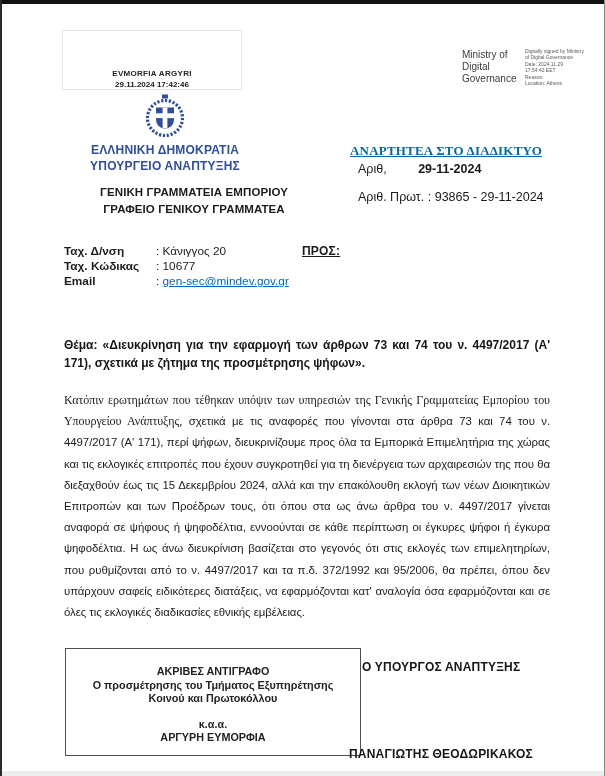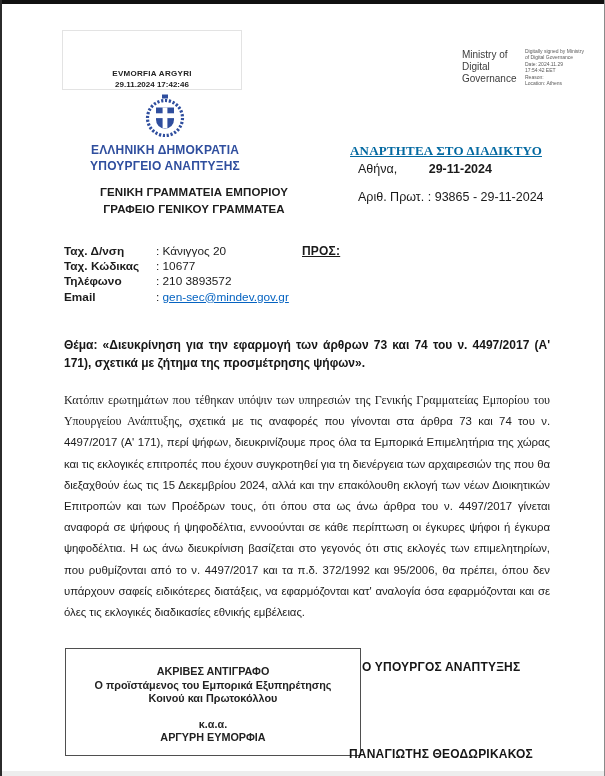--- a/index.html
+++ b/index.html
@@ -143,59 +143,55 @@
     <div class="gov-line" style="color:#2F4E9E;">ΥΠΟΥΡΓΕΙΟ ΑΝΑΠΤΥΞΗΣ</div>
   </div>
   <div class="dept-block">
     <div class="dept-line">ΓΕΝΙΚΗ ΓΡΑΜΜΑΤΕΙΑ ΕΜΠΟΡΙΟΥ</div>
     <div class="dept-line">ΓΡΑΦΕΙΟ ΓΕΝΙΚΟΥ ΓΡΑΜΜΑΤΕΑ</div>
   </div>
 
   <div class="proto">
     <div class="proto-title">ΑΝΑΡΤΗΤΕΑ ΣΤΟ ΔΙΑΔΙΚΤΥΟ</div>
     <div class="proto-city-row">
-      <span class="proto-city">Αθήνα,</span>
+      <span class="proto-city">Αριθ,</span>
       <span class="proto-date">29-11-2024</span>
     </div>
     <div class="proto-num-row">
       <span>Αριθ. Πρωτ. : </span><span class="proto-num">93865 - 29-11-2024</span>
     </div>
   </div>
 
   <div class="contact">
     <div class="contact-row">
       <span class="contact-label">Ταχ. Δ/νση</span>
       <span class="contact-value">: Κάνιγγος 20</span>
     </div>
     <div class="contact-row">
       <span class="contact-label">Ταχ. Κώδικας</span>
       <span class="contact-value">: 10677</span>
     </div>
     <div class="contact-row">
-      <span class="contact-label">Τηλέφωνο</span>
-      <span class="contact-value">: 210 3893572</span>
-    </div>
-    <div class="contact-row">
       <span class="contact-label">Email</span>
       <span class="contact-value"><span>: </span><a class="email-link" style="color:#0563C1;">gen-sec@mindev.gov.gr</a></span>
     </div>
   </div>
 
   <div class="pros-label">ΠΡΟΣ:</div>
 
   <div class="subject">Θέμα: «Διευκρίνηση για την εφαρμογή των άρθρων 73 και 74 του ν. 4497/2017 (Α' 171), σχετικά με ζήτημα της προσμέτρησης ψήφων».</div>
 
   <div class="body-text">
     <span class="body-lead">Κατόπιν ερωτημάτων που τέθηκαν υπόψιν των υπηρεσιών της Γενικής Γραμματείας Εμπορίου του Υπουργείου Ανάπτυξης,</span>
     <span>σχετικά με τις αναφορές που γίνονται στα άρθρα 73 και 74 του ν. 4497/2017 (Α' 171), περί ψήφων, διευκρινίζουμε προς όλα τα Εμπορικά Επιμελητήρια της χώρας και τις εκλογικές επιτροπές που έχουν συγκροτηθεί για τη διενέργεια των αρχαιρεσιών της που θα διεξαχθούν έως τις 15 Δεκεμβρίου 2024, αλλά και την επακόλουθη εκλογή των νέων Διοικητικών Επιτροπών και των Προέδρων τους, ότι όπου στα ως άνω άρθρα του ν. 4497/2017 γίνεται αναφορά σε ψήφους ή ψηφοδέλτια, εννοούνται σε κάθε περίπτωση οι έγκυρες ψήφοι ή έγκυρα ψηφοδέλτια. Η ως άνω διευκρίνιση βασίζεται στο γεγονός ότι στις εκλογές των επιμελητηρίων, που ρυθμίζονται από το ν. 4497/2017 και τα π.δ. 372/1992 και 95/2006, θα πρέπει, όπου δεν υπάρχουν σαφείς ειδικότερες διατάξεις, να εφαρμόζονται κατ' αναλογία όσα εφαρμόζονται και σε όλες τις εκλογικές διαδικασίες εθνικής εμβέλειας.</span>
   </div>
 
   <div class="copy-box">
     <div class="copy-line">ΑΚΡΙΒΕΣ ΑΝΤΙΓΡΑΦΟ</div>
-    <div class="copy-line">Ο προϊστάμενος του Εμπορικά Εξυπηρέτησης</div>
+    <div class="copy-line">Ο προσμέτρησης του Τμήματος Εξυπηρέτησης</div>
     <div class="copy-line">Κοινού και Πρωτοκόλλου</div>
     <div class="copy-gap"></div>
     <div class="copy-line">κ.α.α.</div>
     <div class="copy-line">ΑΡΓΥΡΗ ΕΥΜΟΡΦΙΑ</div>
   </div>
 
   <div class="minister-title">Ο ΥΠΟΥΡΓΟΣ ΑΝΑΠΤΥΞΗΣ</div>
   <div class="minister-name">ΠΑΝΑΓΙΩΤΗΣ ΘΕΟΔΩΡΙΚΑΚΟΣ</div>
 
   <div class="bottomband"></div>

